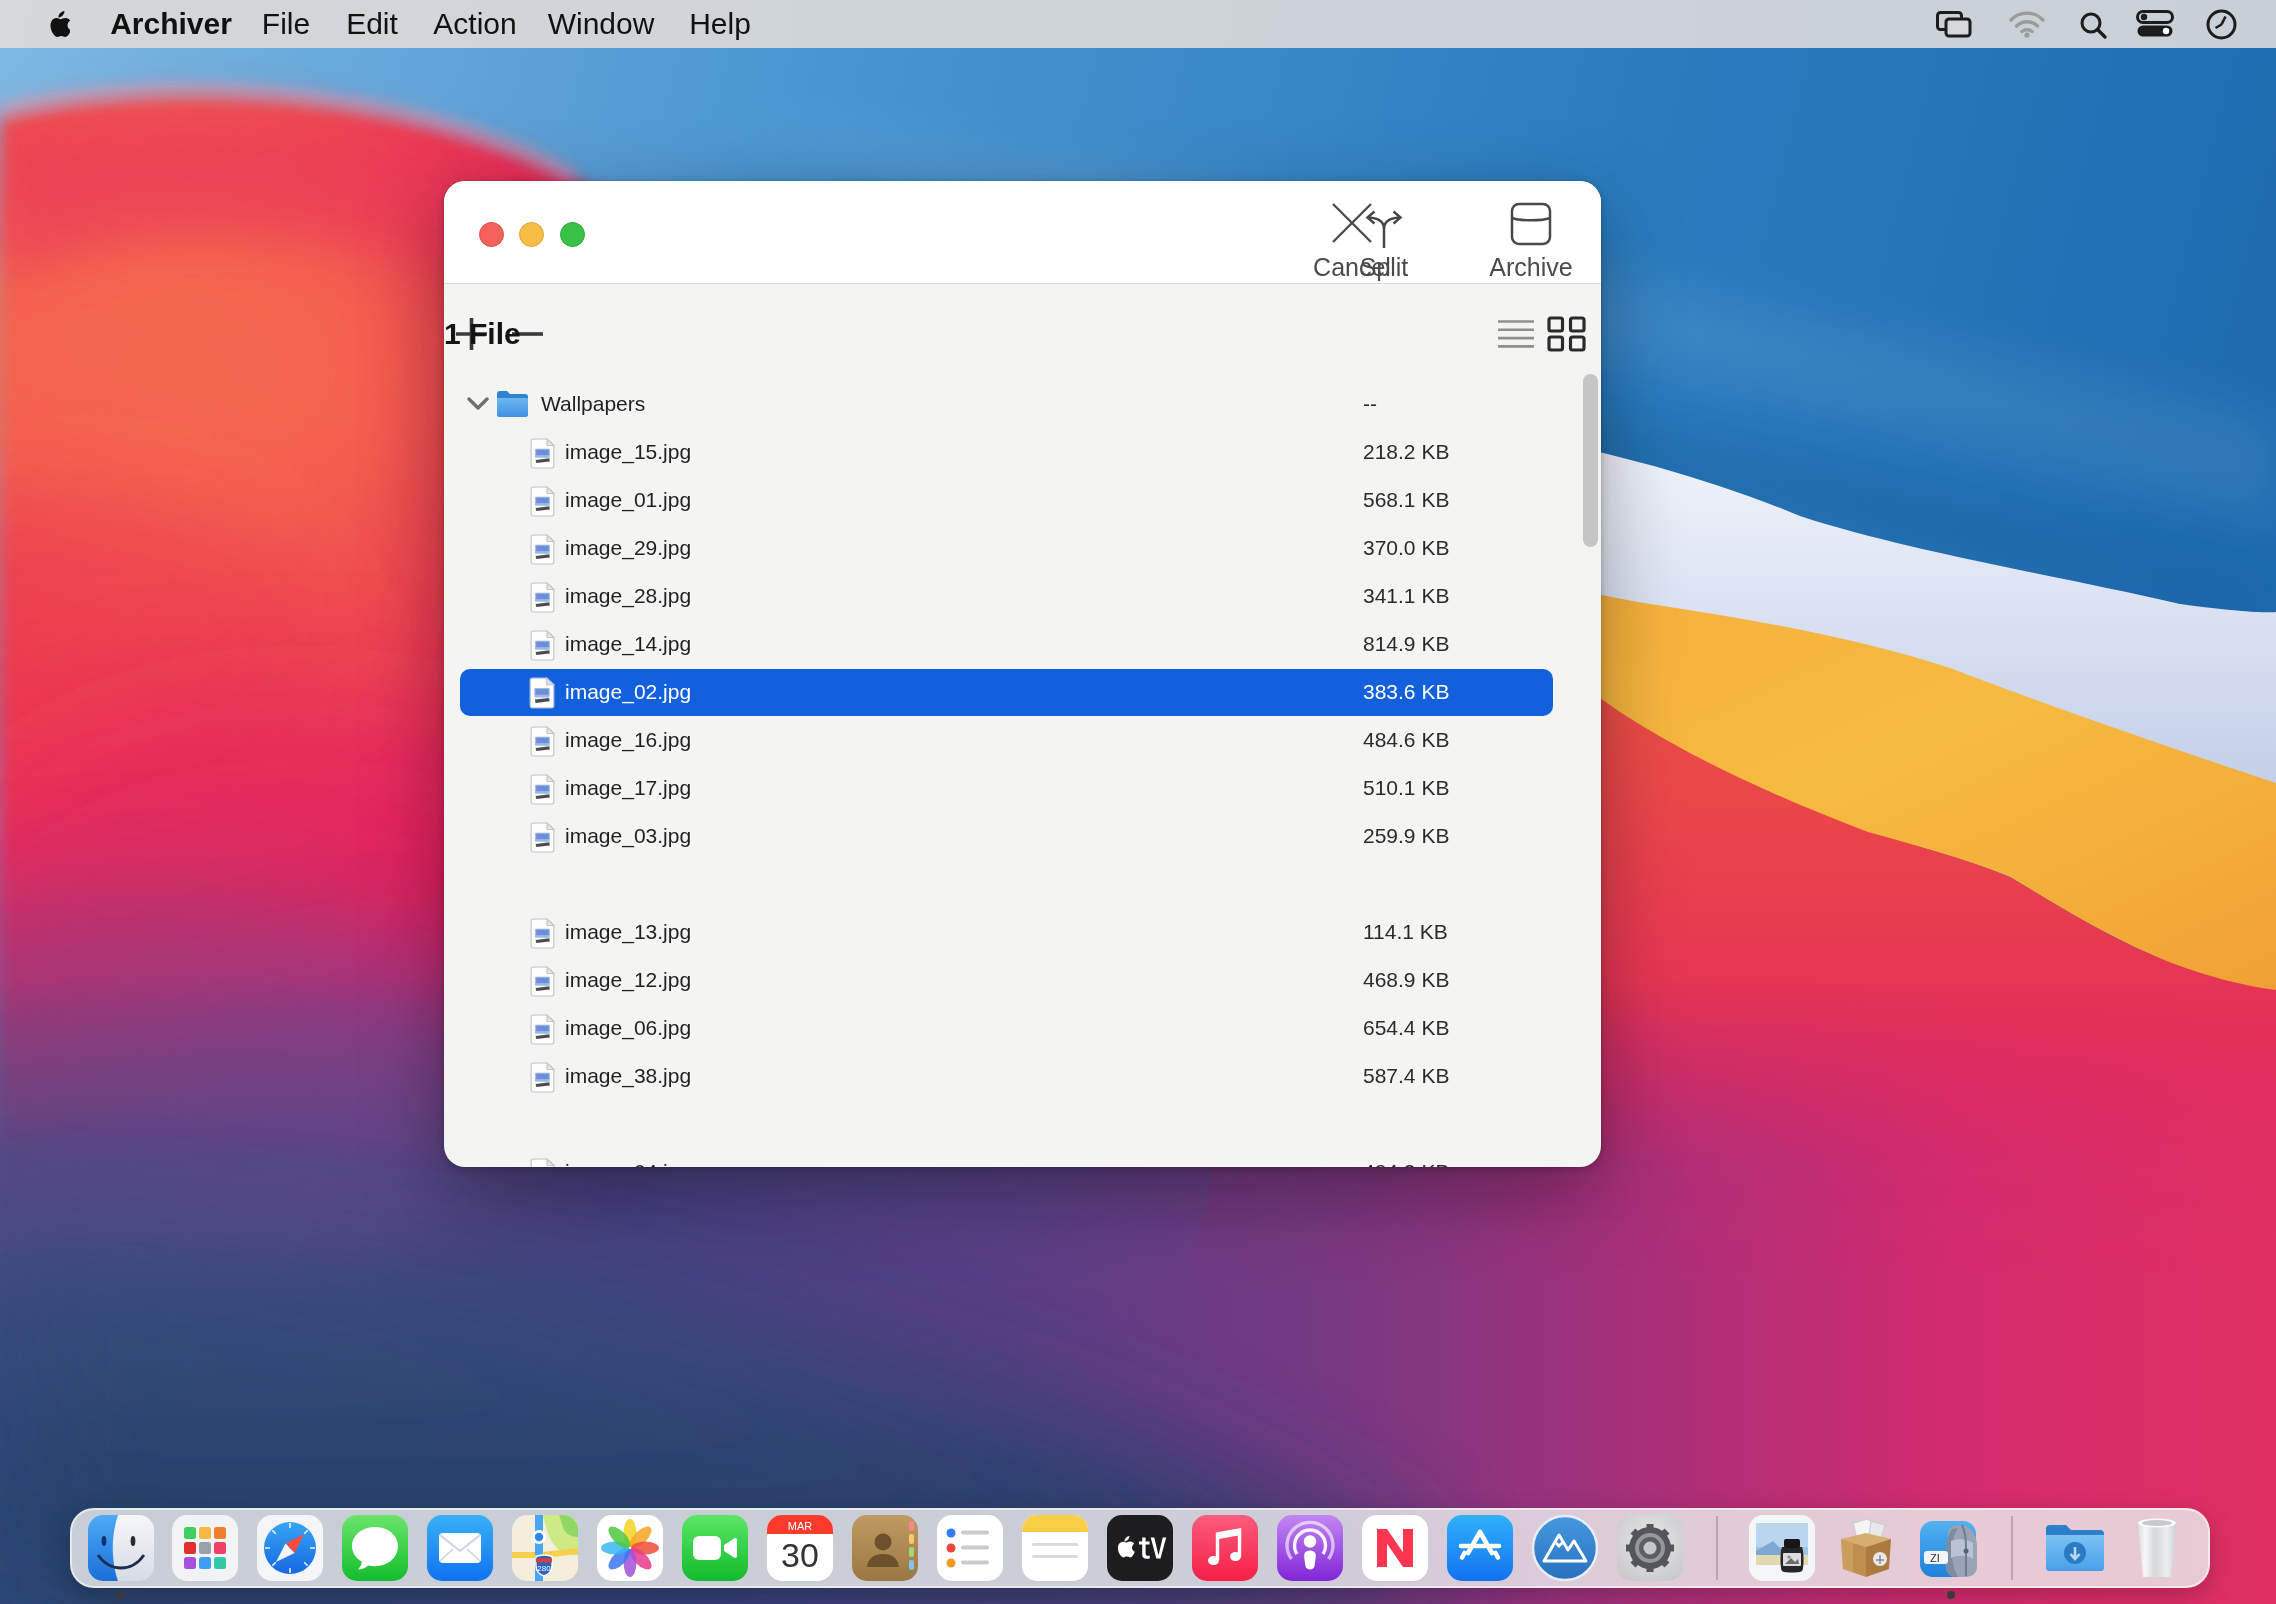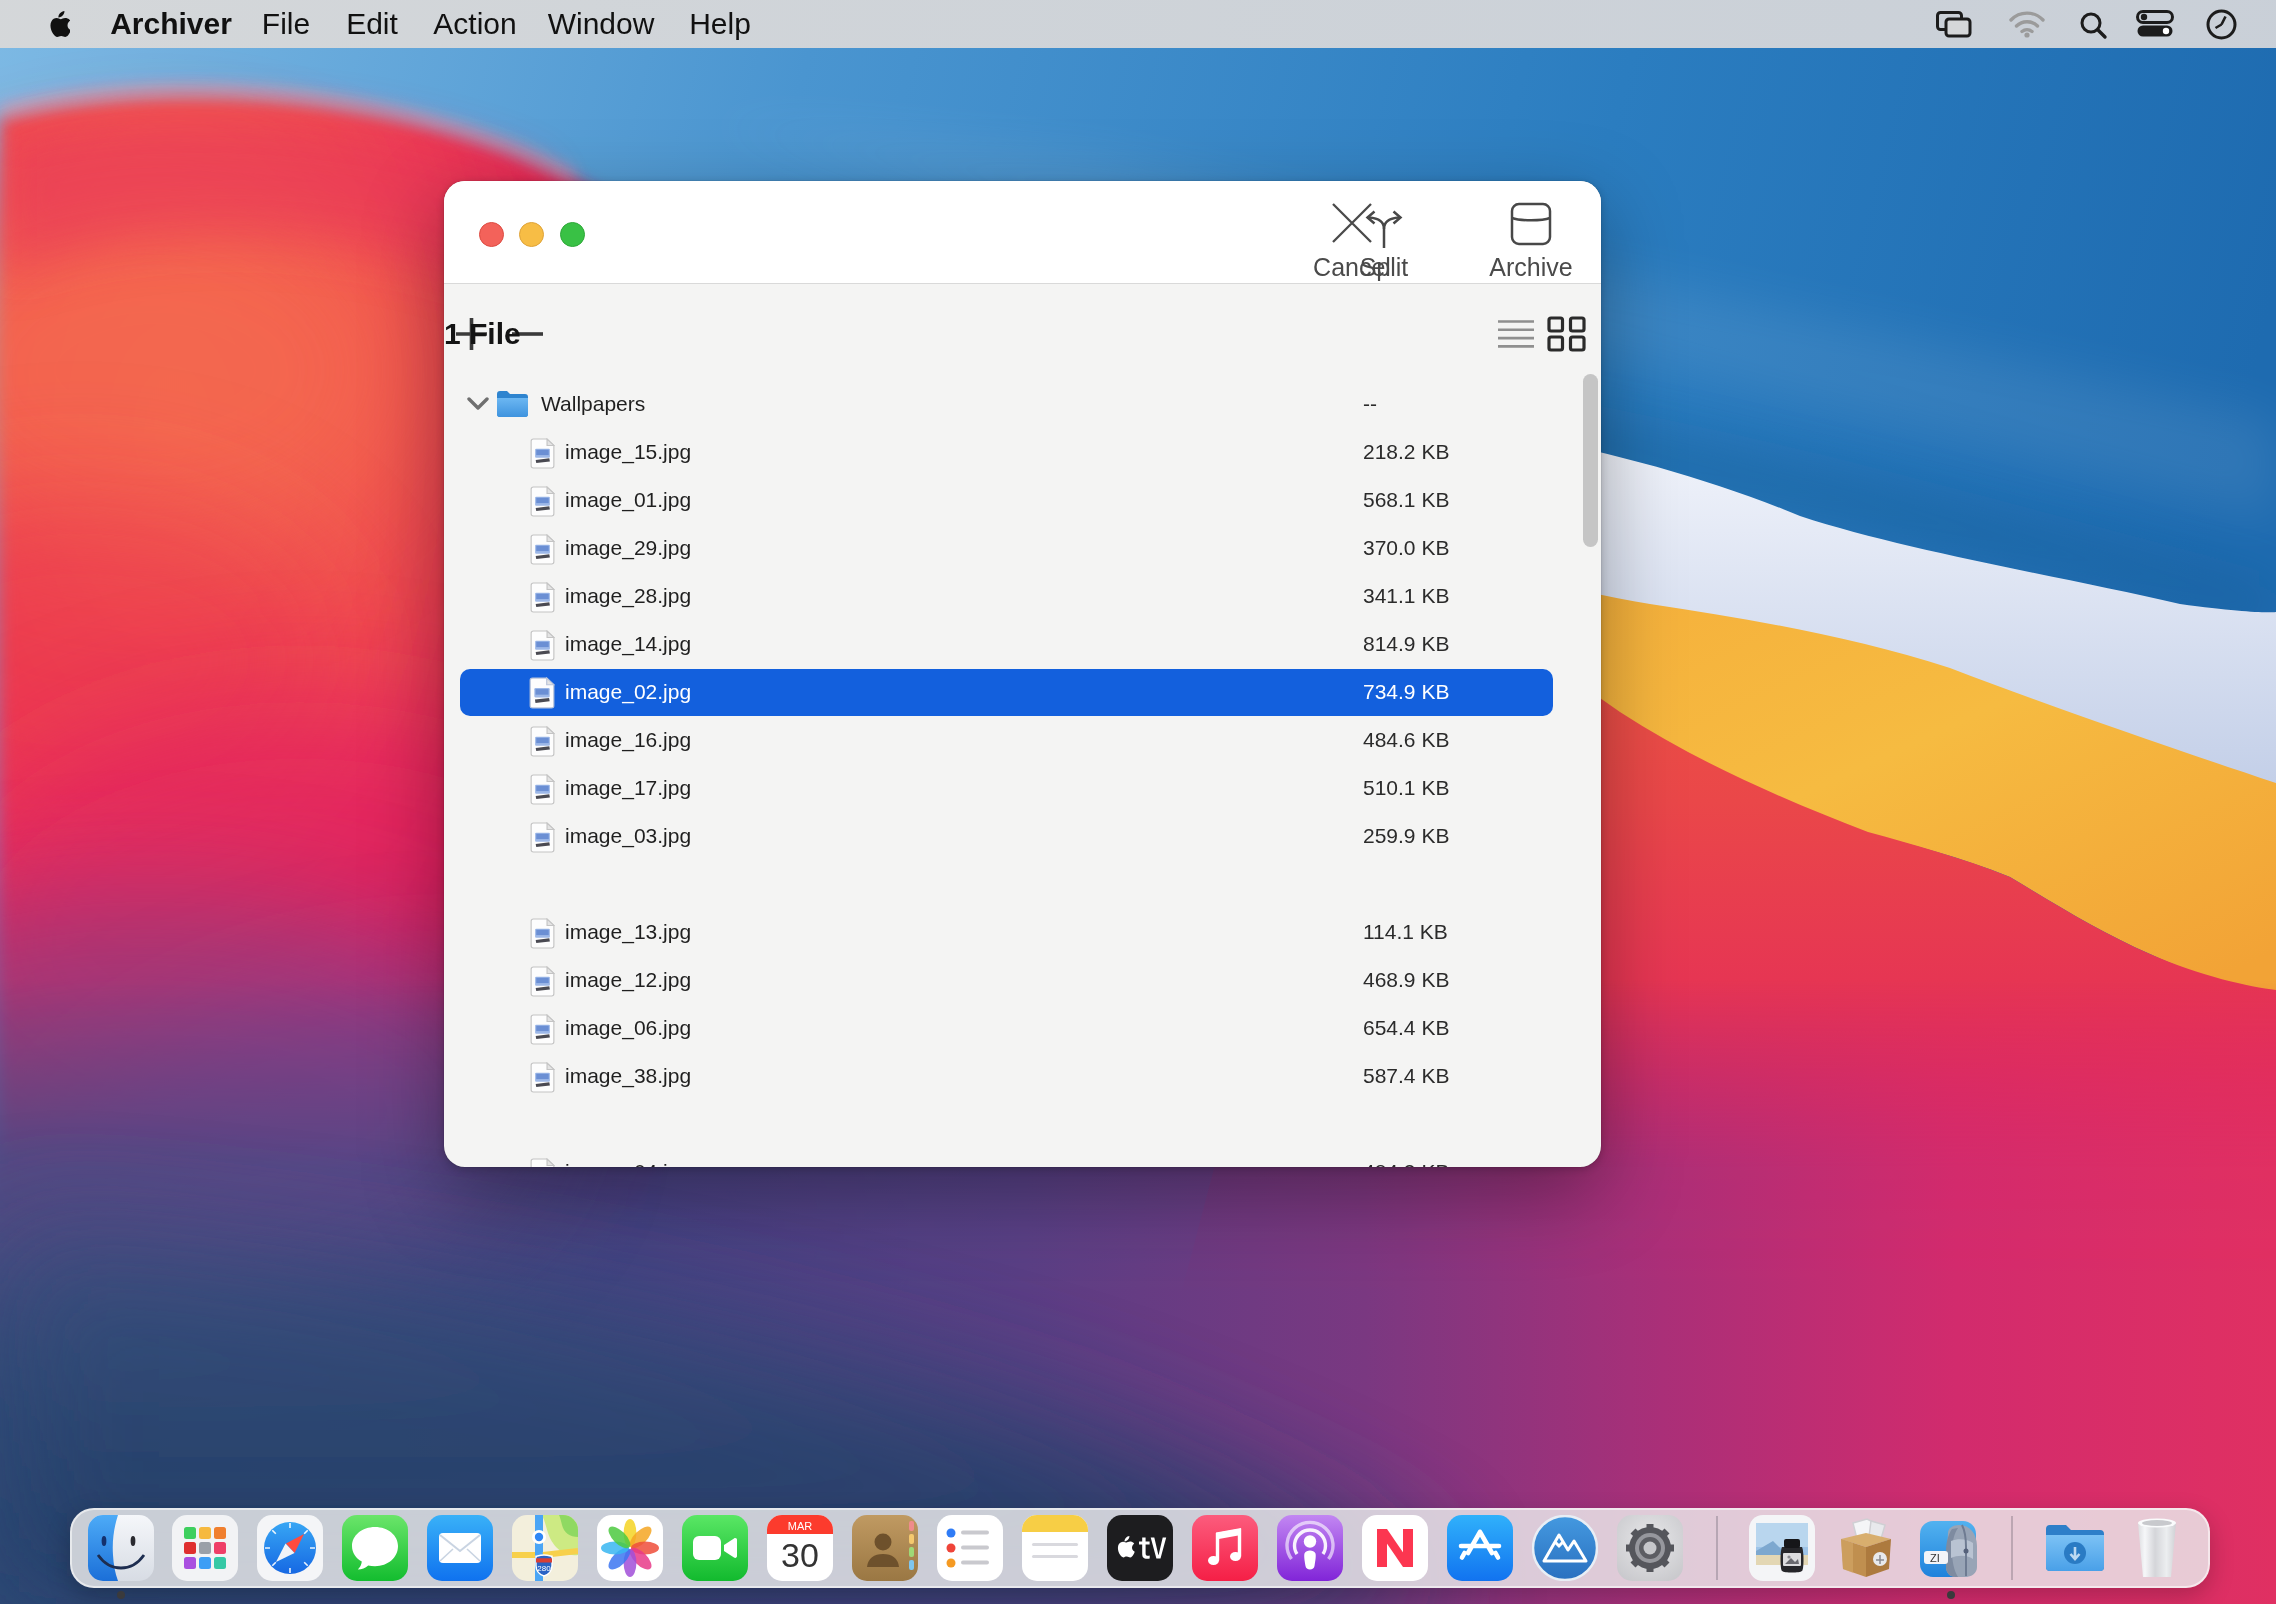--- a/index.html
+++ b/index.html
@@ -274,21 +274,21 @@
 <div class="abs" style="left:16px;top:289px;width:1093px;height:47px;background:#1360dd;border-radius:10px"></div>
 <div class="row" style="top:288px;color:#fff">
         <svg class="abs" style="left:85px;top:9px" width="26" height="32" viewBox="0 0 22 29" preserveAspectRatio="none">
           <path d="M1,3 a2,2 0 0 1 2,-2 L15,1 L21,7 L21,26 a2,2 0 0 1 -2,2 L3,28 a2,2 0 0 1 -2,-2 Z" fill="#fdfdfd" stroke="#b9c4da" stroke-width="1"></path>
           <path d="M15,1 L15,7 L21,7 Z" fill="#e4e4e4" stroke="#b9c4da" stroke-width="1"></path>
           <rect x="4.5" y="10" width="13" height="8.5" rx="1" fill="#9db8e8"></rect>
           <rect x="5.5" y="11" width="11" height="5" fill="#6b8fd4"></rect>
           <path d="M5,20.5 L17,19 L17.5,22 L5.5,23.5 Z" fill="#4a4a52"></path>
         </svg>
         <span class="abs" style="left:121px">image_02.jpg</span>
-        <span class="sz">734.9 KB</span>
+        <span class="sz">383.6 KB</span>
       </div>
 <div class="row" style="top:336px">
         <svg class="abs" style="left:86px;top:10px" width="25" height="31" viewBox="0 0 22 29" preserveAspectRatio="none">
           <path d="M1,3 a2,2 0 0 1 2,-2 L15,1 L21,7 L21,26 a2,2 0 0 1 -2,2 L3,28 a2,2 0 0 1 -2,-2 Z" fill="#fdfdfd" stroke="#c4c4c4" stroke-width="1"></path>
           <path d="M15,1 L15,7 L21,7 Z" fill="#e4e4e4" stroke="#c4c4c4" stroke-width="1"></path>
           <rect x="4.5" y="10" width="13" height="8.5" rx="1" fill="#9db8e8"></rect>
           <rect x="5.5" y="11" width="11" height="5" fill="#6b8fd4"></rect>
           <path d="M5,20.5 L17,19 L17.5,22 L5.5,23.5 Z" fill="#4a4a52"></path>
         </svg>
         <span class="abs" style="left:121px">image_16.jpg</span>

